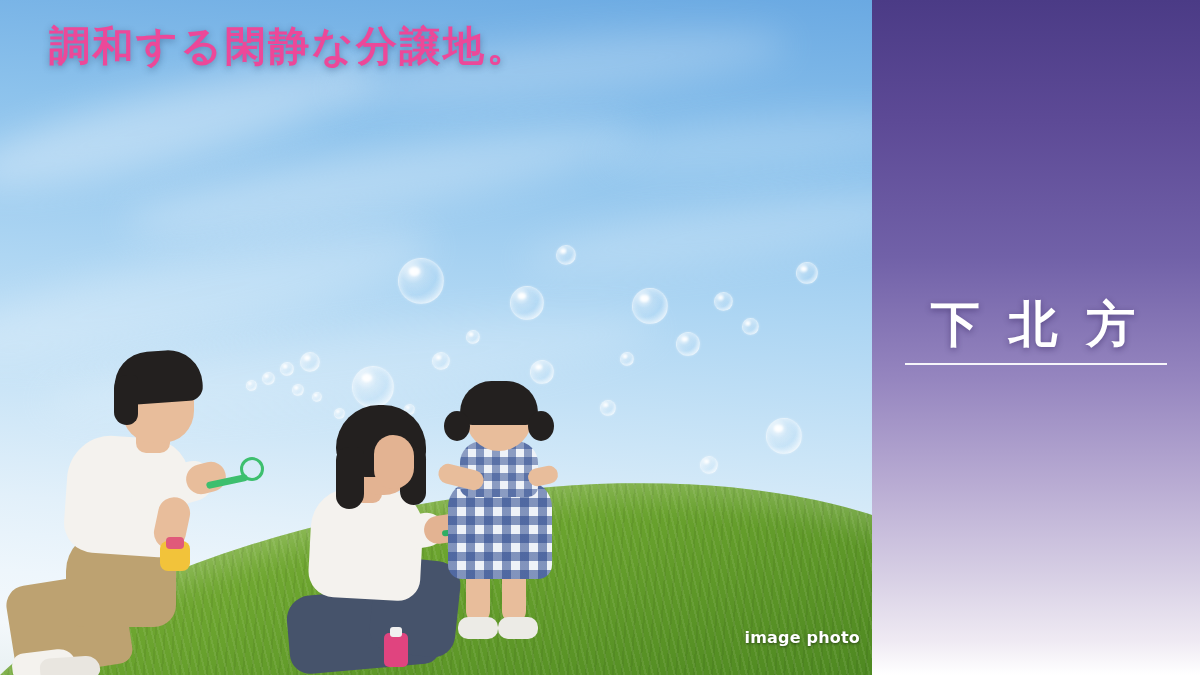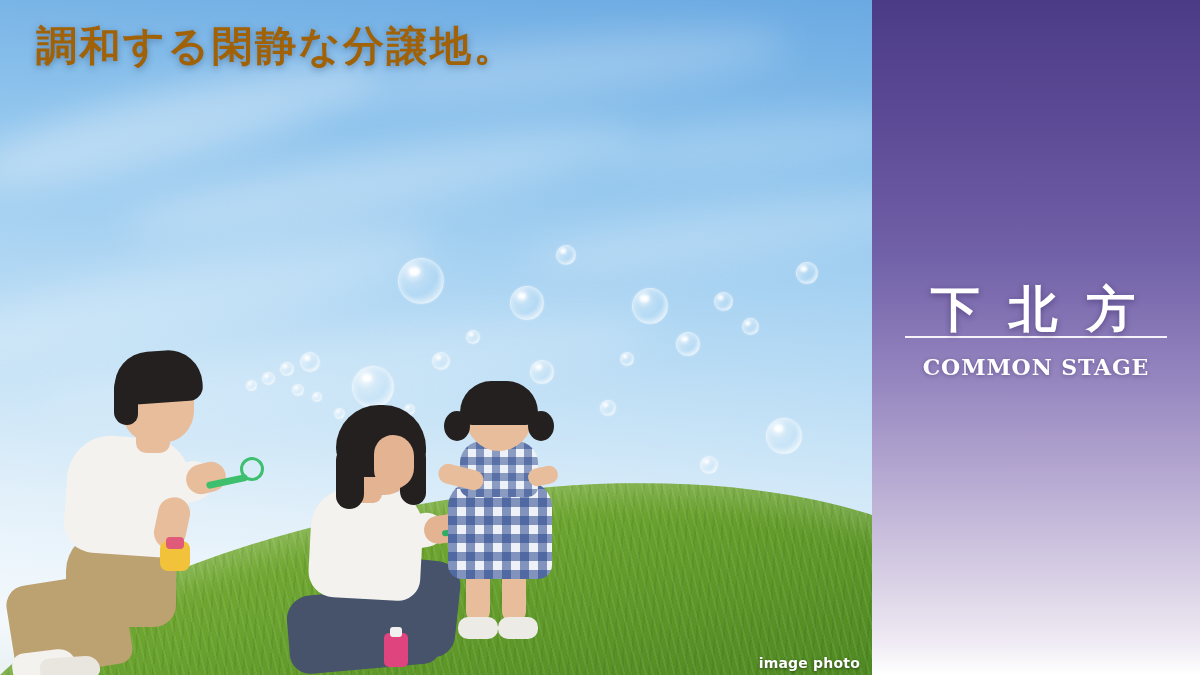--- a/index.html
+++ b/index.html
@@ -98,35 +98,35 @@
   .person-dad { left: 10px; bottom: 0px; width: 230px; height: 330px; }
   .person-mom { left: 292px; bottom: 6px; width: 185px; height: 260px; }
   .person-kid { left: 440px; bottom: 38px; width: 130px; height: 250px; }
 
   .r { position: absolute; }
   .round { border-radius: 50%; }
 
   .photo-credit {
     position: absolute;
     right: 12px;
-    bottom: 4px;
+    bottom: 28px;
     color: #ffffff;
-    font-size: 14px;
+    font-size: 16px;
     font-weight: 700;
     letter-spacing: .2px;
     text-shadow: 0 1px 3px rgba(0,0,0,.55);
     font-family: "DejaVu Sans", sans-serif;
   }
 
   
   .headline-wrap {
     position: absolute;
-    left: 36px;
+    left: 49px;
     top: 22px;
-    color: #a16207;
+    color: #ec4899;
   }
   .headline {
     margin: 0;
     font-size: 41px;
     line-height: 1.18;
     font-weight: 700;
     letter-spacing: .06em;
     font-family: "DejaVu Serif", "Liberation Serif", serif;
     text-shadow: 0 2px 7px rgba(30,60,100,.42);
   }
@@ -164,20 +164,21 @@
     text-shadow: 0 1px 4px rgba(40,25,80,.45);
     margin-bottom: 8px;
   }
   .brand-name {
     font-size: 49px;
     letter-spacing: .12em;
     font-weight: 700;
     font-family: "DejaVu Serif", "Liberation Serif", serif;
     text-shadow: 0 2px 6px rgba(40,25,80,.45);
     line-height: 1.1;
+    padding-bottom: 12px;
     border-bottom: 2px solid rgba(255,255,255,.92);
   }
   .brand-en {
     margin-top: 16px;
     font-size: 22px;
     font-weight: 700;
     letter-spacing: .04em;
     font-family: "DejaVu Serif", "Liberation Serif", serif;
     text-shadow: 0 1px 4px rgba(40,25,80,.4);
   }
@@ -314,17 +315,16 @@
     <span class="photo-credit">image photo</span>
   </div>
 
   <div class="headline-wrap">
     <h1 class="headline">調和する閑静な分譲地。</h1>
   </div>
 
   <div class="panel">
     <div class="panel-inner">
       <div class="brand-name">下 北 方</div>
-      <div class="brand-en">COMMON STAGE</div>
     </div>
   </div>
 
 </div>
 
 </body></html>

